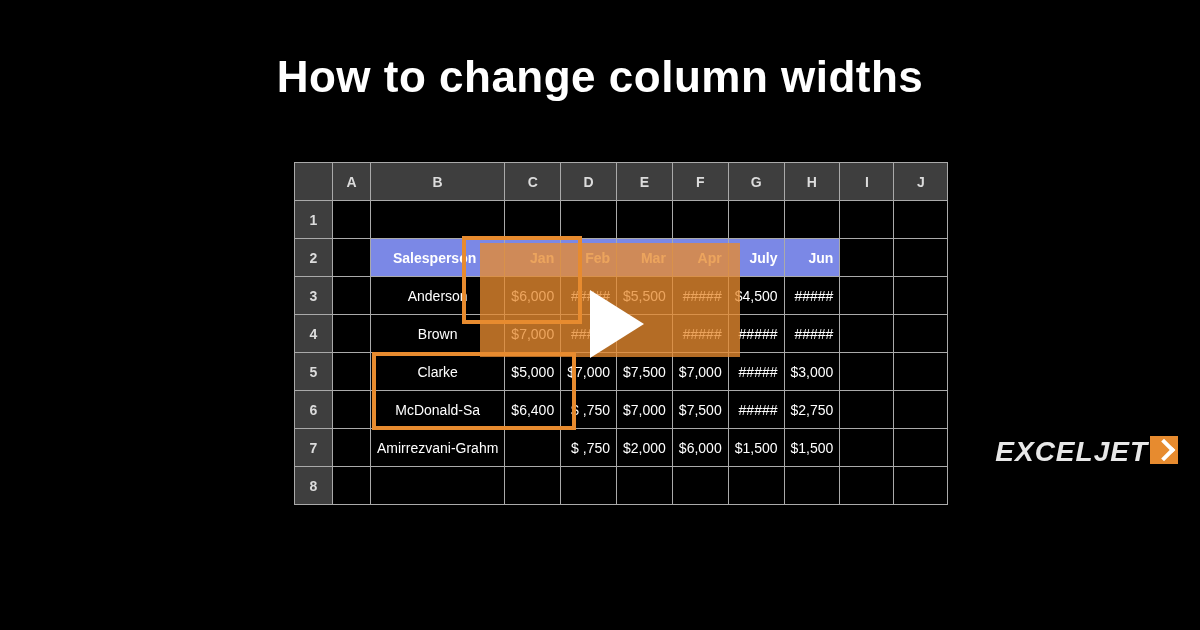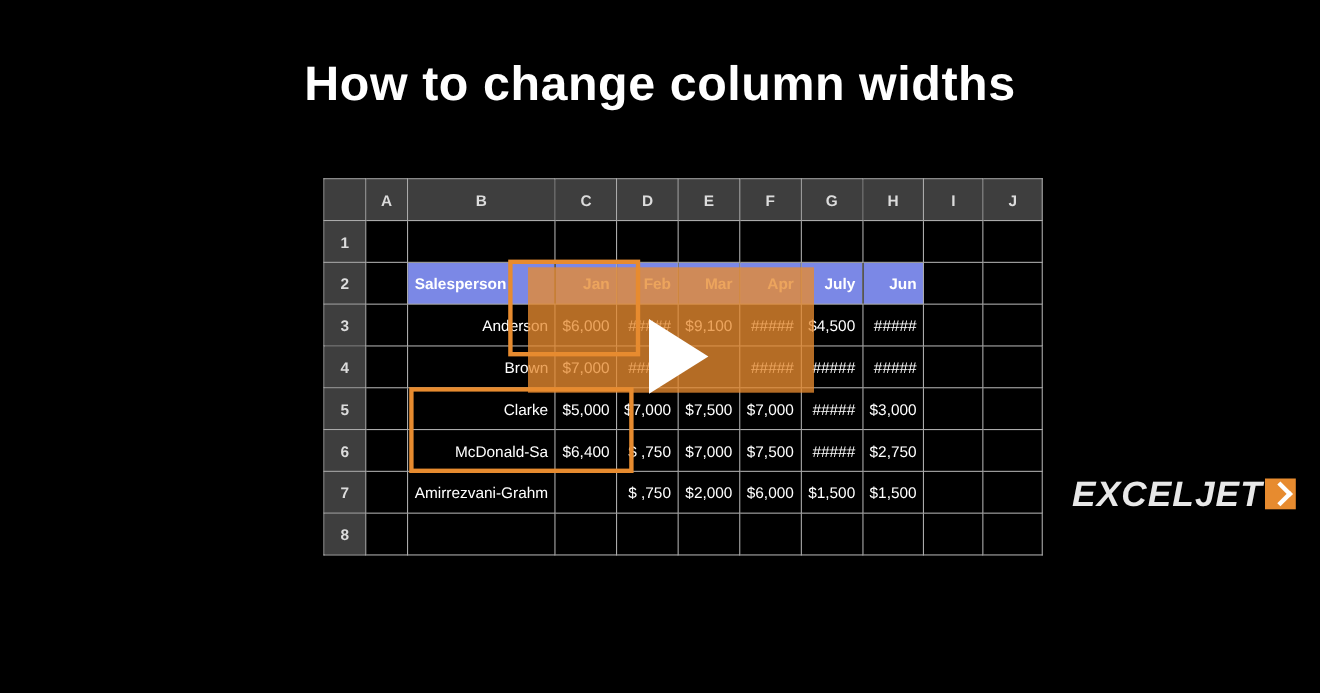--- a/index.html
+++ b/index.html
@@ -11,33 +11,33 @@
   table.sheet th, table.sheet td {
     border: 1px solid #aaa;
     height: 38px;
     overflow: hidden;
     white-space: nowrap;
     font-size: 14px;
   }
   table.sheet th { background: #3e3e3e; color: #dcdcdc; font-weight: 700; text-align: center; }
   table.sheet th.rowhdr { width: 38px; }
   table.sheet td { background: #000; color: #fff; padding: 0 6px; text-align: right; }
-  table.sheet td.name { text-align: right; }
+  table.sheet td.name { text-align: center; }
   .hdr2 { background: #7b88e6 !important; color: #fff; font-weight: 700; text-align: right; }
-  .hdr2.name { text-align: left !important; padding-left: 6px; }
+  .hdr2.name { text-align: left !important; padding-left: 22px; }
   .colA { width: 38px; }
   .colB { width: 96px; }
   .colStd { width: 54px; }
 
   .highlight-box { position: absolute; border: 4px solid #e78b2f; pointer-events: none; }
   .highlight-fill { position: absolute; background: rgba(231,139,47,0.78); pointer-events: none; }
 
   .play-btn { position: absolute; width: 0; height: 0; border-left: 54px solid #fff; border-top: 34px solid transparent; border-bottom: 34px solid transparent; left: 590px; top: 290px; cursor: pointer; }
 
-  .logo { position: absolute; right: 22px; bottom: 10px; font-size: 32px; font-weight: 800; letter-spacing: 1px; color: #e8e8e8; font-style: italic; }
+  .logo { position: absolute; right: 22px; bottom: 10px; font-size: 28px; font-weight: 800; letter-spacing: 1px; color: #e8e8e8; font-style: italic; }
   .logo .accent { display: inline-block; width: 28px; height: 28px; background: #e78b2f; vertical-align: -3px; margin-left: 2px; position: relative; }
   .logo .accent::after { content: ""; position: absolute; left: 6px; top: 6px; width: 12px; height: 12px; border-right: 4px solid #fff; border-bottom: 4px solid #fff; transform: rotate(-45deg); }
 </style>
 </head>
 <body>
 
 <div class="stage">
 
   <div class="title">How to change column widths</div>
 
@@ -82,21 +82,21 @@
         <td class="hdr2">Jun</td>
         <td></td>
             <td></td>
       </tr>
       <tr>
         <th class="rowhdr">3</th>
         <td></td>
         <td class="name">Anderson</td>
         <td>$6,000</td>
         <td>#####</td>
-        <td>$9,100</td>
+        <td>$5,500</td>
         <td>#####</td>
         <td>$4,500</td>
         <td>#####</td>
         <td></td>
             <td></td>
       </tr>
       <tr>
         <th class="rowhdr">4</th>
         <td></td>
         <td class="name">Brown</td>

